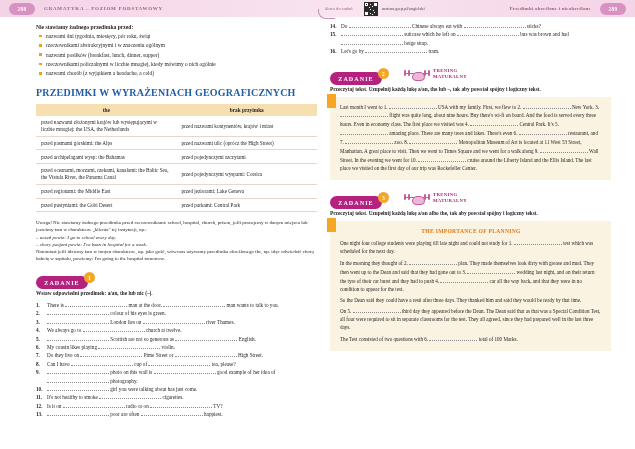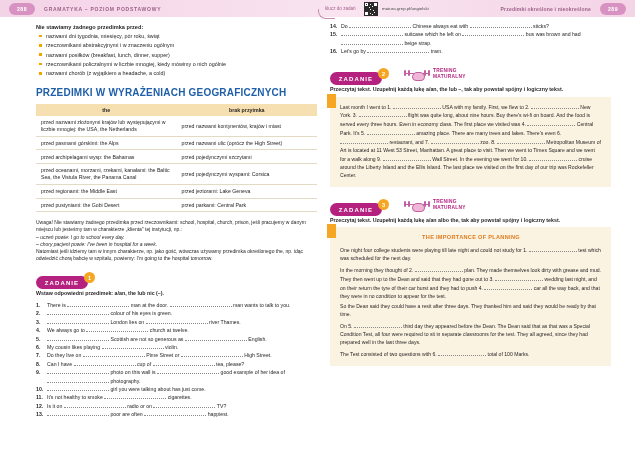--- a/index.html
+++ b/index.html
@@ -2,21 +2,21 @@
 <html><head>
 <meta charset="utf-8">
 <style>
   html,body{margin:0;padding:0;}
   body{
     width:635px;height:449px;overflow:hidden;
     background:#ffffff;
     font-family:"Liberation Sans", sans-serif;
     color:#231f20;
   }
-  .page{position:relative;width:540px;height:449px;}
+  .page{position:relative;width:540px;height:449px;font-family:Liberation Serif, serif;}
 
   
   .header{
     position:absolute;left:0;top:0;width:635px;height:17px;
     background:linear-gradient(to right,#f3d3e6 0%, #f7dcec 28%, #f9e4f0 55%, #f4d4e7 100%);
   }
   .pagebadge{
     position:absolute;top:2.5px;width:26px;height:12px;border-radius:7px;
     background:#d892c2;color:#ffffff;
     font-size:5.2px;font-weight:bold;letter-spacing:.4px;

